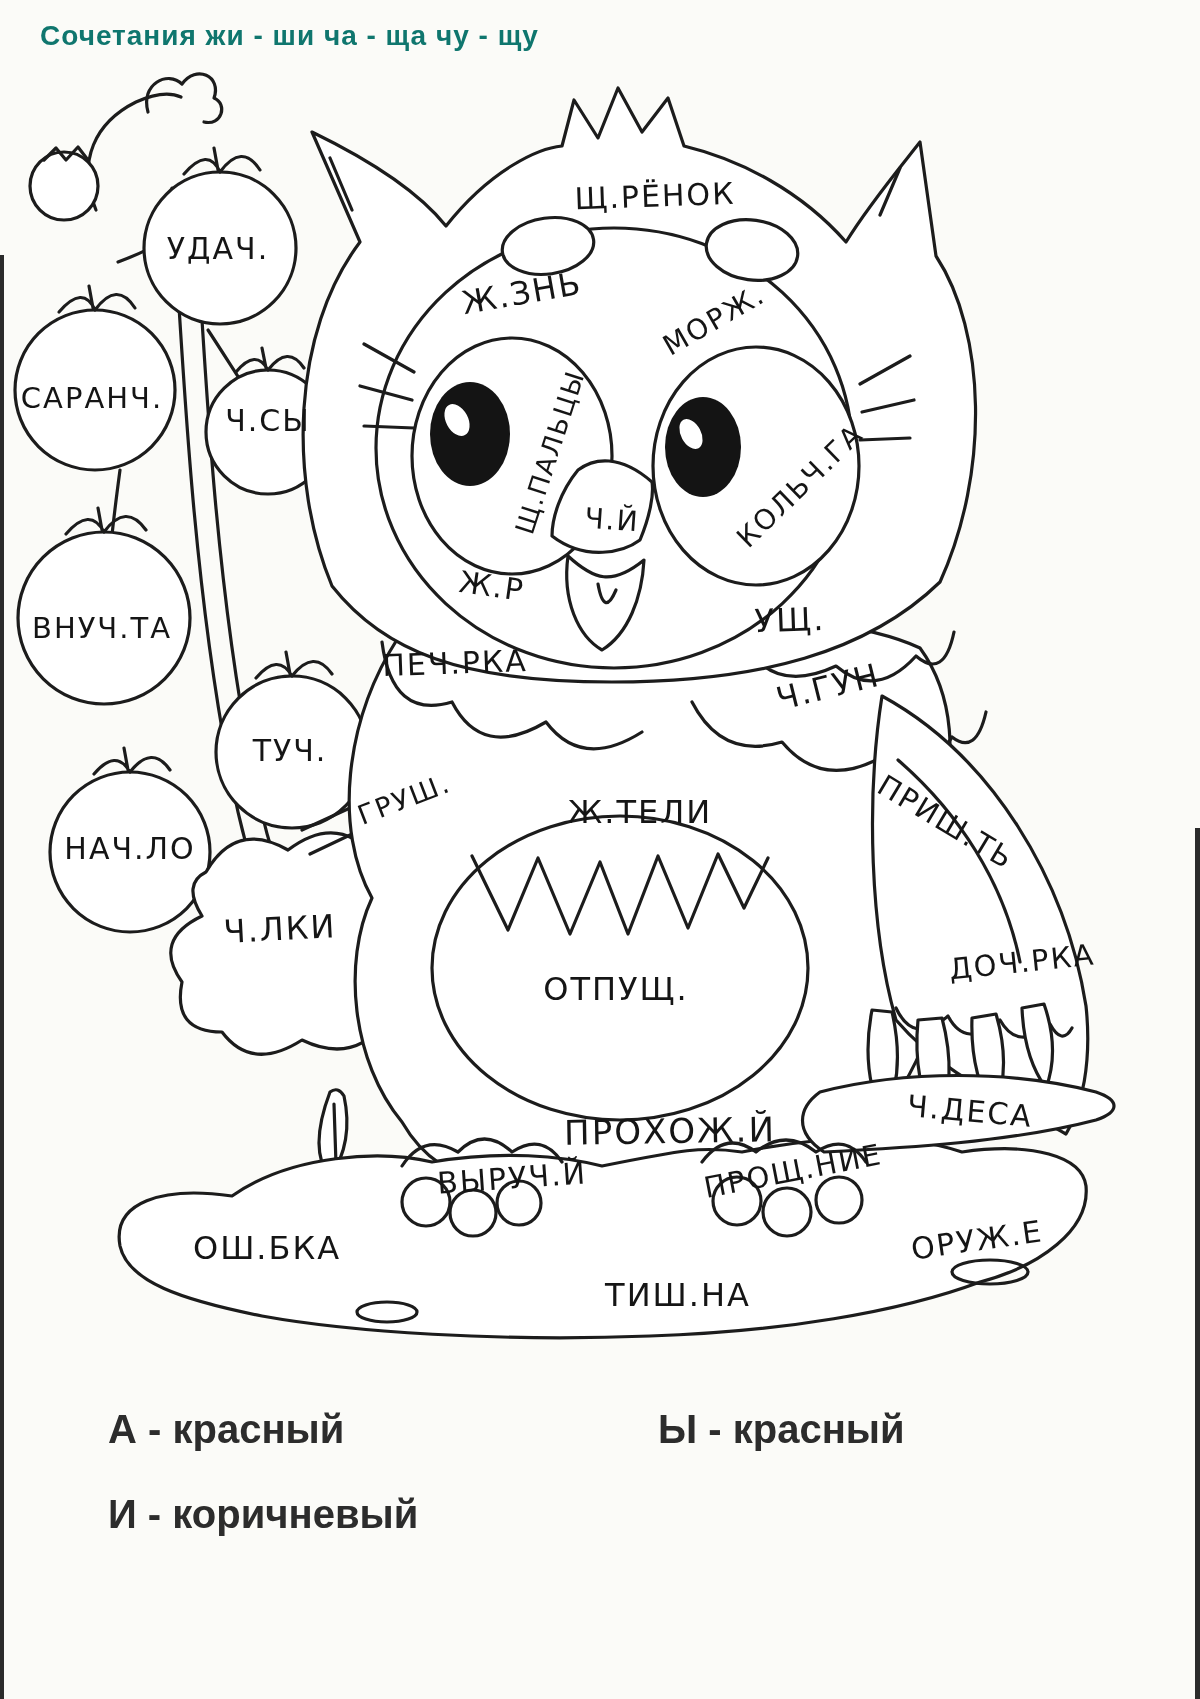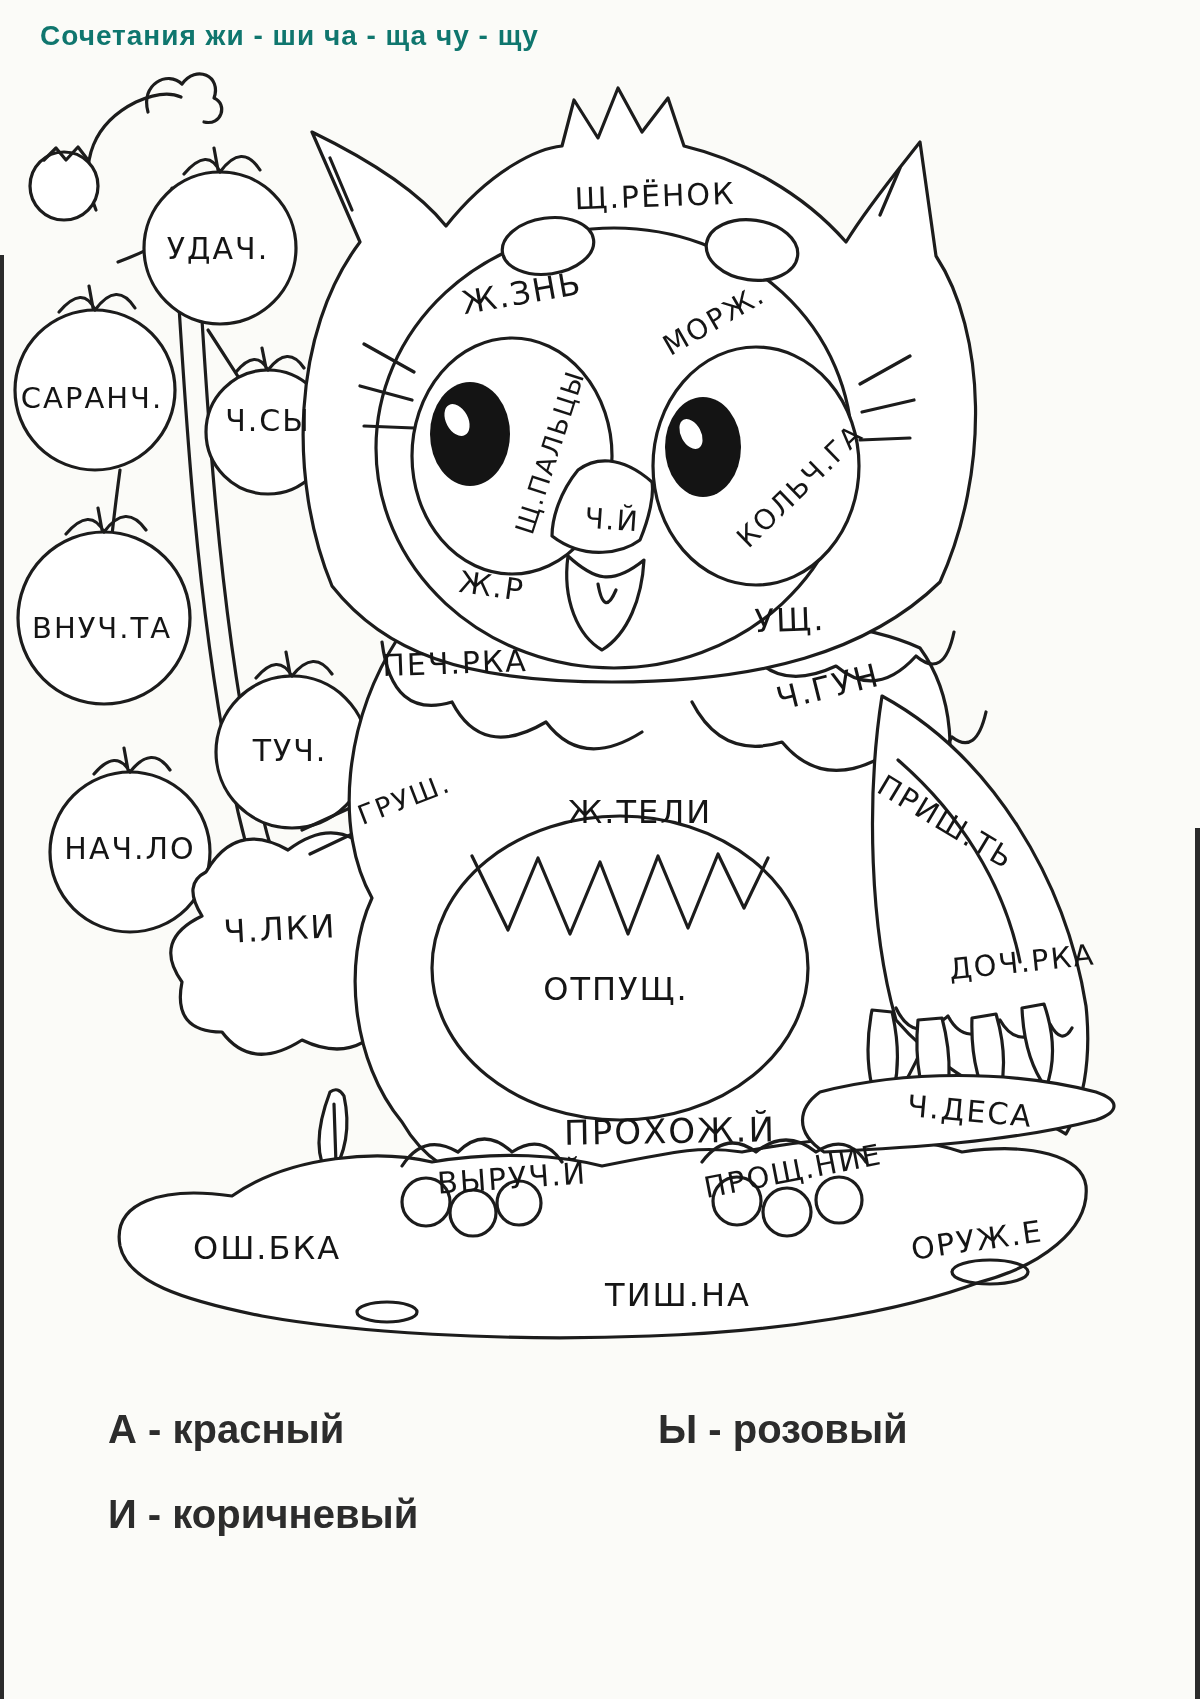--- a/index.html
+++ b/index.html
@@ -170,18 +170,18 @@
       <text font-size="30" transform="translate(977 1240) rotate(-8)">ОРУЖ.Е</text>
       <text font-size="32" transform="translate(678 1295)">ТИШ.НА</text>
     </g>
   </svg>
 
   <div class="legend-col legend-left">
     <div class="legend-item">А - красный</div>
     <div class="legend-item">И - коричневый</div>
   </div>
   <div class="legend-col legend-right">
-    <div class="legend-item">Ы - розовый</div>
+    <div class="legend-item">Ы - красный</div>
   </div>
 
   <div class="edge edge-left"></div>
   <div class="edge edge-right"></div>
 </div>
 
 </body></html>

